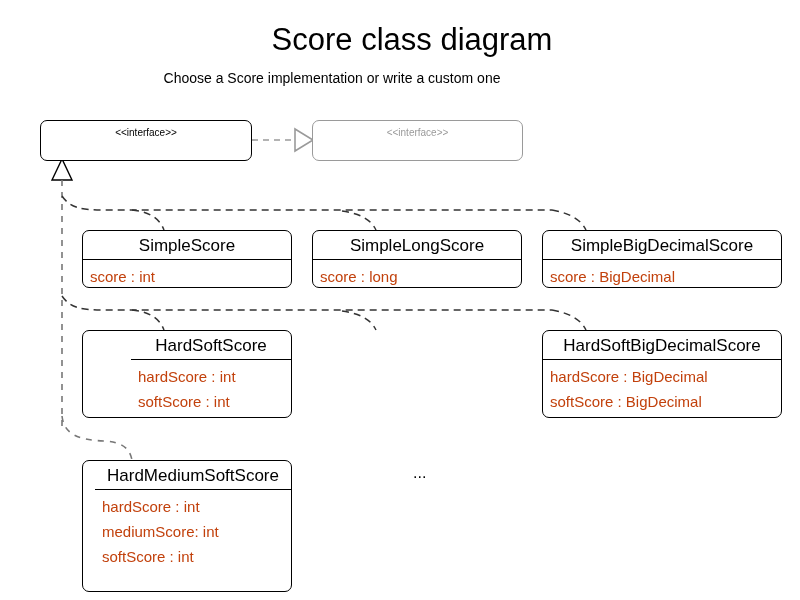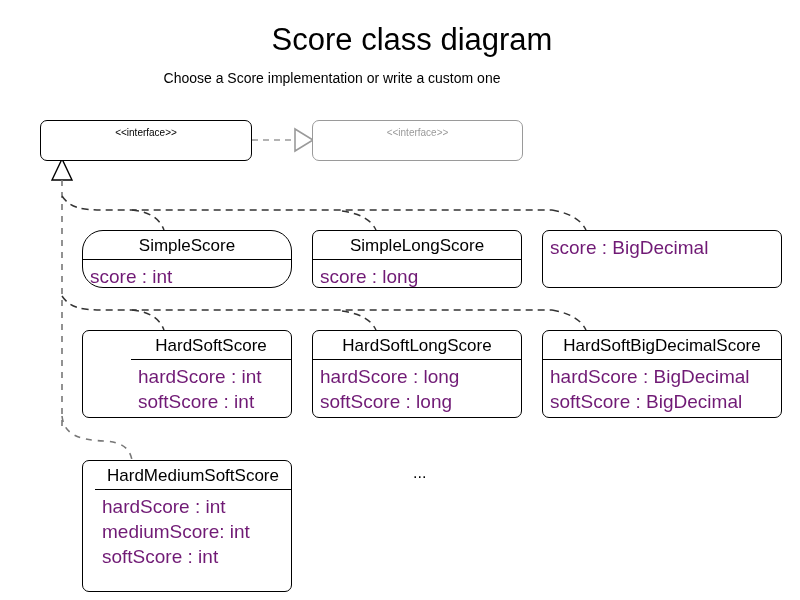--- a/index.html
+++ b/index.html
@@ -98,23 +98,23 @@
     border-bottom: 1px solid #000000;
   }
   .class-box .box-header .class-name {
     display: inline;
     line-height: 29px;
   }
   .attrs {
     padding: 4px 7px 0 7px;
   }
   .attr {
-    font-size: 19px;
+    font-size: 15px;
     line-height: 25px;
-    color: #701a75;
+    color: #c2410c;
     white-space: nowrap;
   }
 
   .ellipsis {
     position: absolute;
     font-size: 16px;
     line-height: 18px;
     color: #000;
     white-space: nowrap;
   }
@@ -157,63 +157,57 @@
       <span class="class-name">Score</span>
     </div>
   </div>
 
   <div class="uml-box iface-box muted" style="left:300px; top:120px; width:211px; height:41px;">
     <div class="box-header">
       <span class="stereotype">&lt;&lt;interface&gt;&gt;</span>
     </div>
   </div>
 
-  <div class="uml-box class-box" style="left:70px; top:230px; width:210px; height:58px;border-radius:21px;">
+  <div class="uml-box class-box" style="left:70px; top:230px; width:210px; height:58px;">
     <div class="box-header">
       <span class="class-name">SimpleScore</span>
     </div>
     <div class="attrs">
       <div class="attr">score : int</div>
     </div>
   </div>
 
   <div class="uml-box class-box" style="left:300px; top:230px; width:210px; height:58px;">
     <div class="box-header">
       <span class="class-name">SimpleLongScore</span>
     </div>
     <div class="attrs">
       <div class="attr">score : long</div>
     </div>
   </div>
 
   <div class="uml-box class-box" style="left:530px; top:230px; width:240px; height:58px;">
+    <div class="box-header">
+      <span class="class-name">SimpleBigDecimalScore</span>
+    </div>
     <div class="attrs">
       <div class="attr">score : BigDecimal</div>
     </div>
   </div>
 
   <div class="uml-box class-box" style="left:70px; top:330px; width:210px; height:88px;padding-left:48px;">
     <div class="box-header">
       <span class="class-name">HardSoftScore</span>
     </div>
     <div class="attrs">
       <div class="attr">hardScore : int</div>
       <div class="attr">softScore : int</div>
     </div>
   </div>
 
-  <div class="uml-box class-box" style="left:300px; top:330px; width:210px; height:88px;">
-    <div class="box-header">
-      <span class="class-name">HardSoftLongScore</span>
-    </div>
-    <div class="attrs">
-      <div class="attr">hardScore : long</div>
-      <div class="attr">softScore : long</div>
-    </div>
-  </div>
 
   <div class="uml-box class-box" style="left:530px; top:330px; width:240px; height:88px;">
     <div class="box-header">
       <span class="class-name">HardSoftBigDecimalScore</span>
     </div>
     <div class="attrs">
       <div class="attr">hardScore : BigDecimal</div>
       <div class="attr">softScore : BigDecimal</div>
     </div>
   </div>

